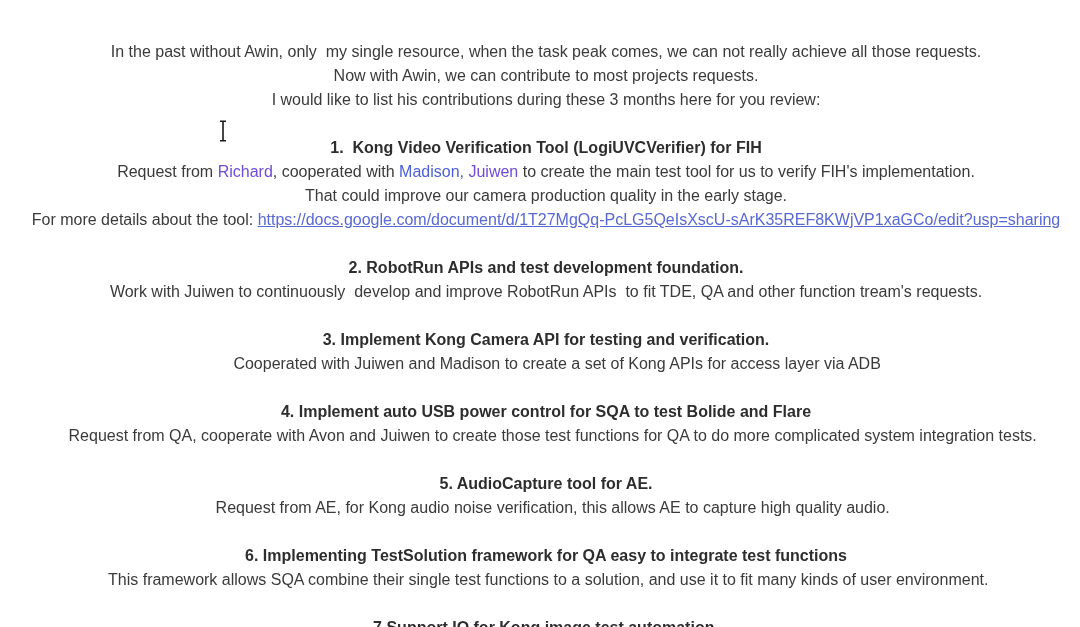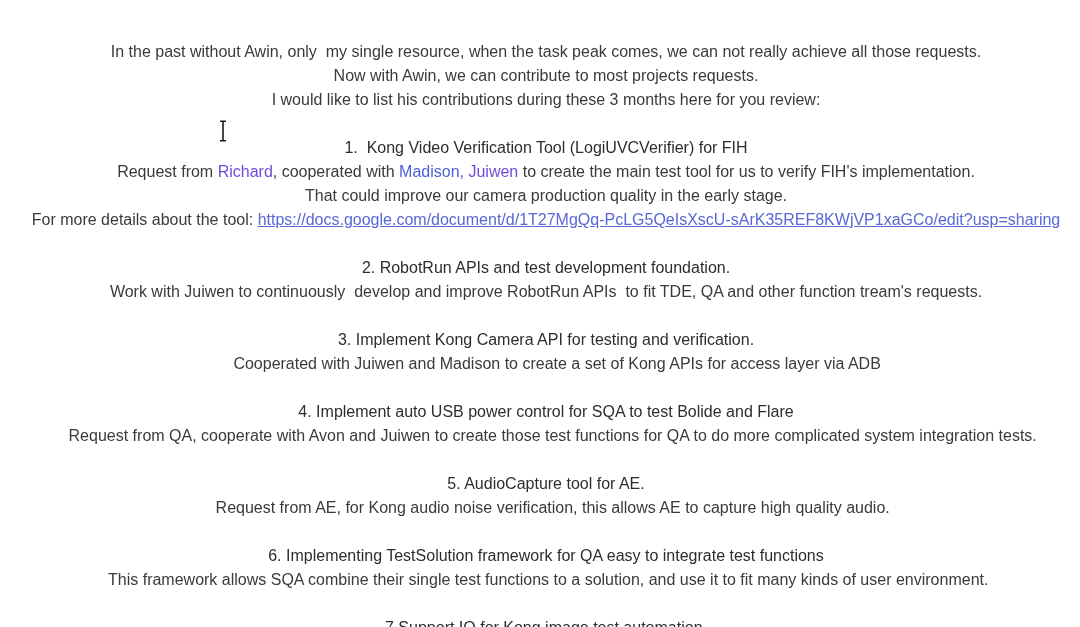--- a/index.html
+++ b/index.html
@@ -12,21 +12,21 @@
     font-family: "Liberation Sans", sans-serif;
     font-size: 16px;
     line-height: 24px;
     padding-left: 12px;
     margin-top: -8px;
     width: 1068px;
     white-space: pre-wrap;
     cursor: text;
   }
   .paragraph { margin: 0 0 24px 0; text-align: center; }
-  .heading { font-weight: normal; }
+  .heading { font-weight: bold; }
   a { text-decoration: none; cursor: pointer; }
   a.link_url { text-decoration: underline; }
   .ibeam {
     position: absolute;
     left: 218px; top: 120px;
     width: 10px; height: 22px;
     pointer-events: none;
   }
 </style>
 </head>

